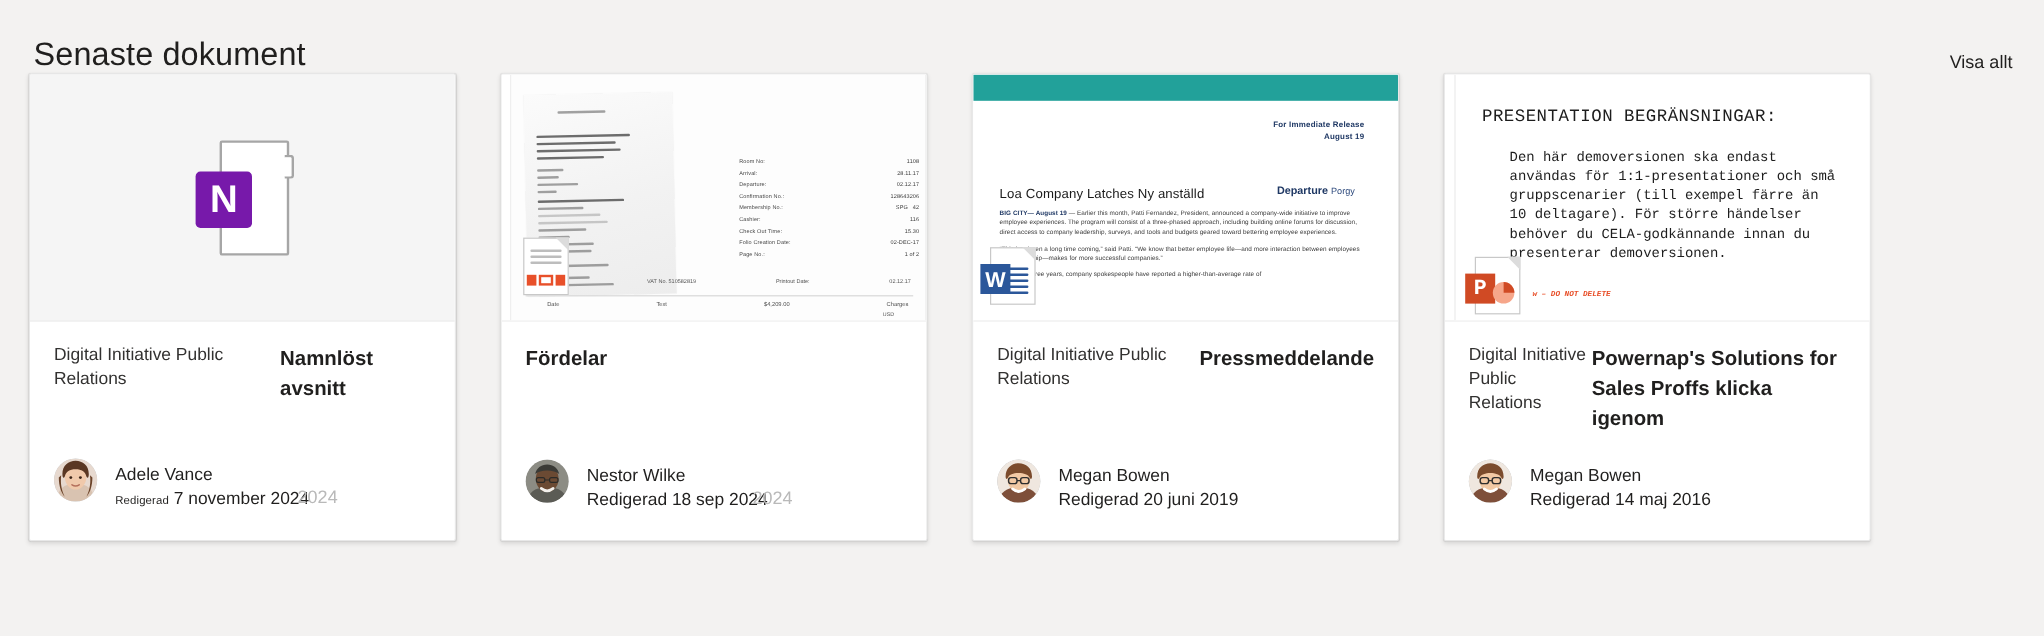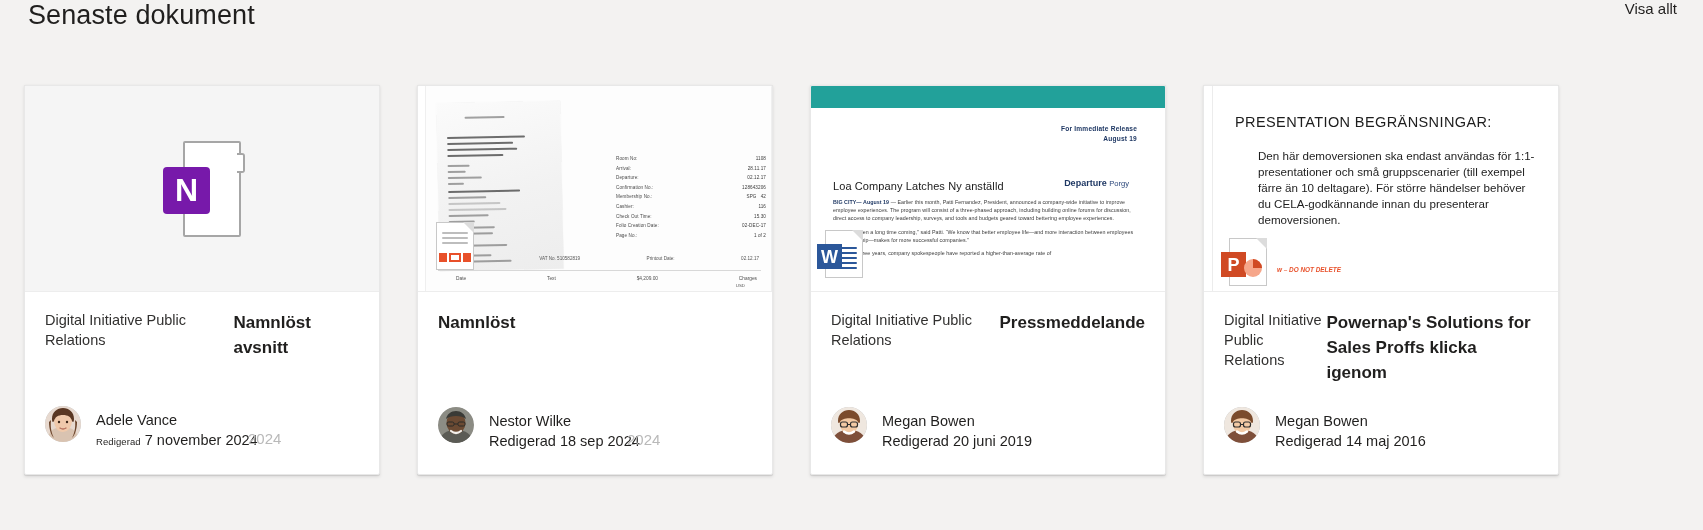--- a/index.html
+++ b/index.html
@@ -19,23 +19,23 @@
     position: relative;
     width: 1703px;
     height: 530px;
     box-sizing: border-box;
     padding: 0 24px;
   }
 
   
   .header {
     position: relative;
-    height: 85px;
-    display: flex;
-    align-items: flex-start;
+    height: 61px;
+    display: flex;
+    align-items: flex-end;
     justify-content: space-between;
   }
   .page-title {
     font-size: 27px;
     font-weight: 400;
     color: #201f1e;
     letter-spacing: 0.1px;
     margin-left: 4px;
   }
   .view-all {
@@ -230,20 +230,21 @@
   }
   .w-body b { color: #1f3864; }
   .w-body .gap { display: block; height: 5px; }
 
   
   .ppt-sheet {
     position: absolute;
     left: 8px; top: 0; right: 0; bottom: 0;
     background: #fff;
     border-left: 1px solid #ececec;
+    font-family: Liberation Mono, monospace;
   }
   .ppt-title {
     position: absolute;
     left: 22px; top: 28px; right: 14px;
     font-size: 14.5px;
     color: #1d1d1d;
     letter-spacing: .4px;
   }
   .ppt-body {
     position: absolute;
@@ -541,21 +542,21 @@
             <div class="pdf-bar">
               <i></i>
                 <i class="hollow"></i>
                 <i></i>
             </div>
           </div>
         </div>
       </div>
       <div class="card-body">
         <div class="card-source"></div>
-        <div class="card-name">Namnlöst</div>
+        <div class="card-name">Fördelar</div>
         <div class="card-meta">
           <div class="avatar">
             <svg viewBox="0 0 36 36" aria-hidden="true">
               <defs>
                   <clipPath id="c2">
                     <circle cx="18" cy="18" r="18"></circle>
                   </clipPath>
                 </defs>
               <g clip-path="url(#c2)">
                 <rect width="36" height="36" fill="#8c8c84"></rect>

